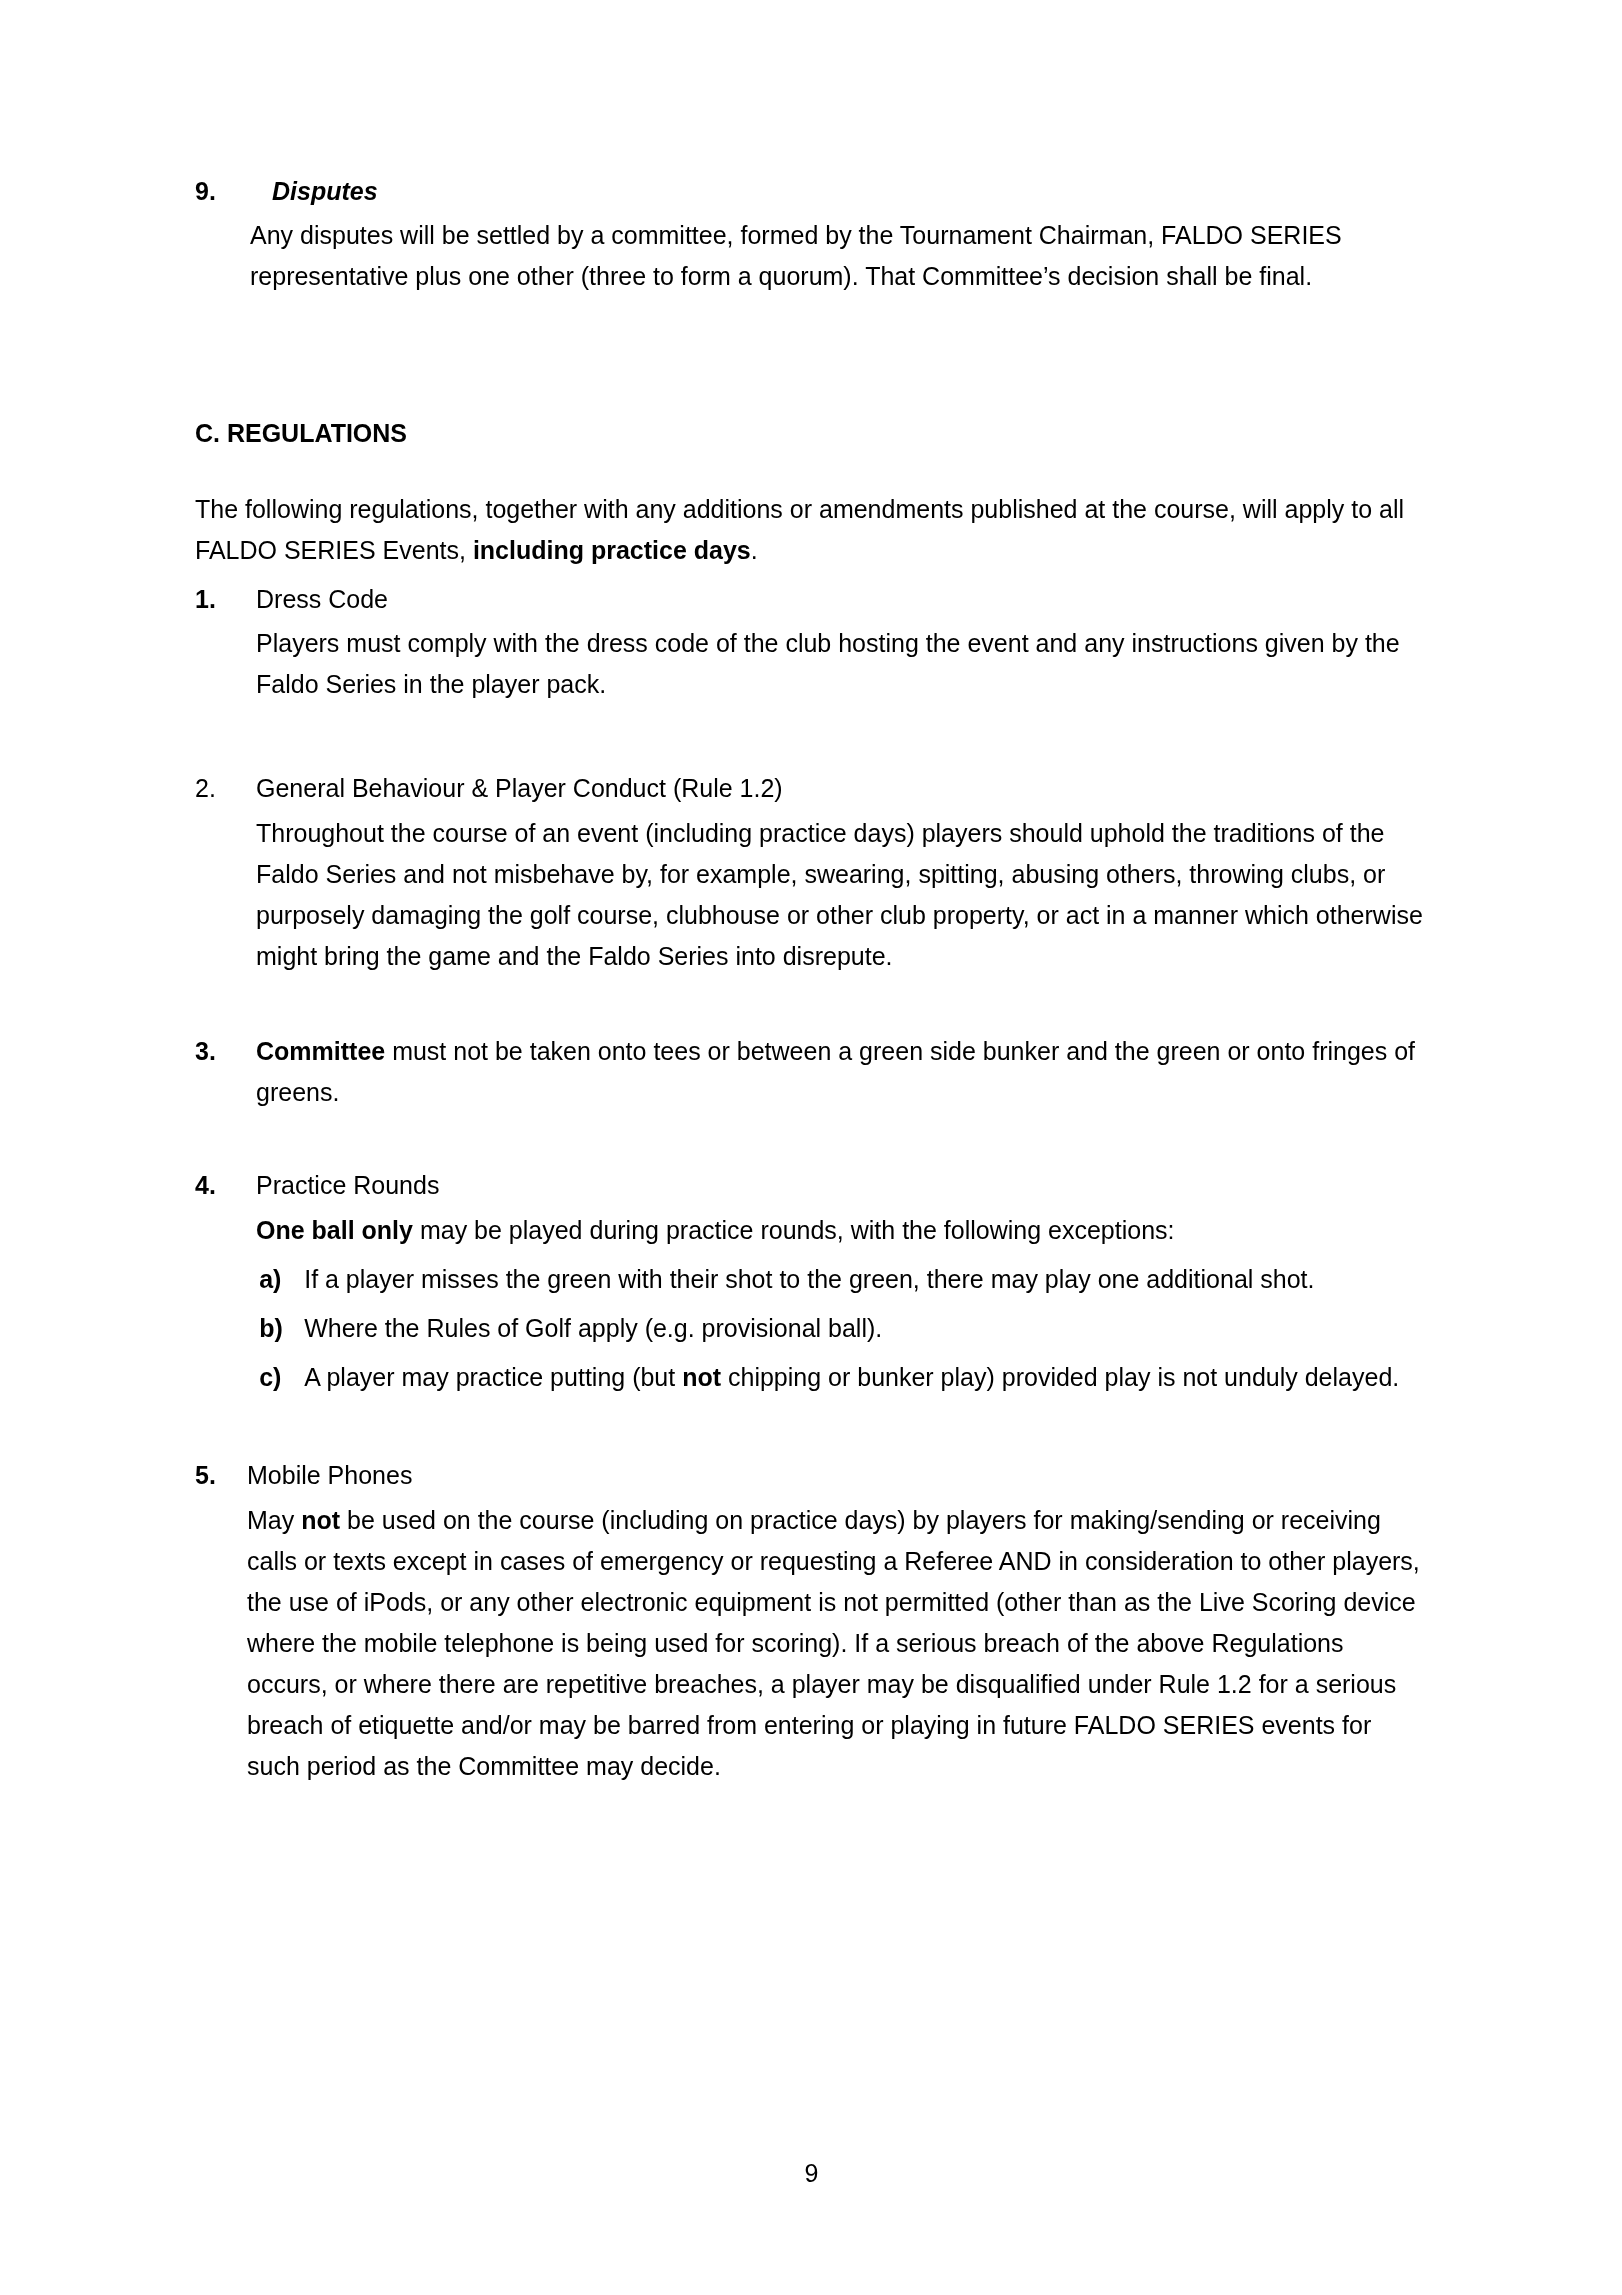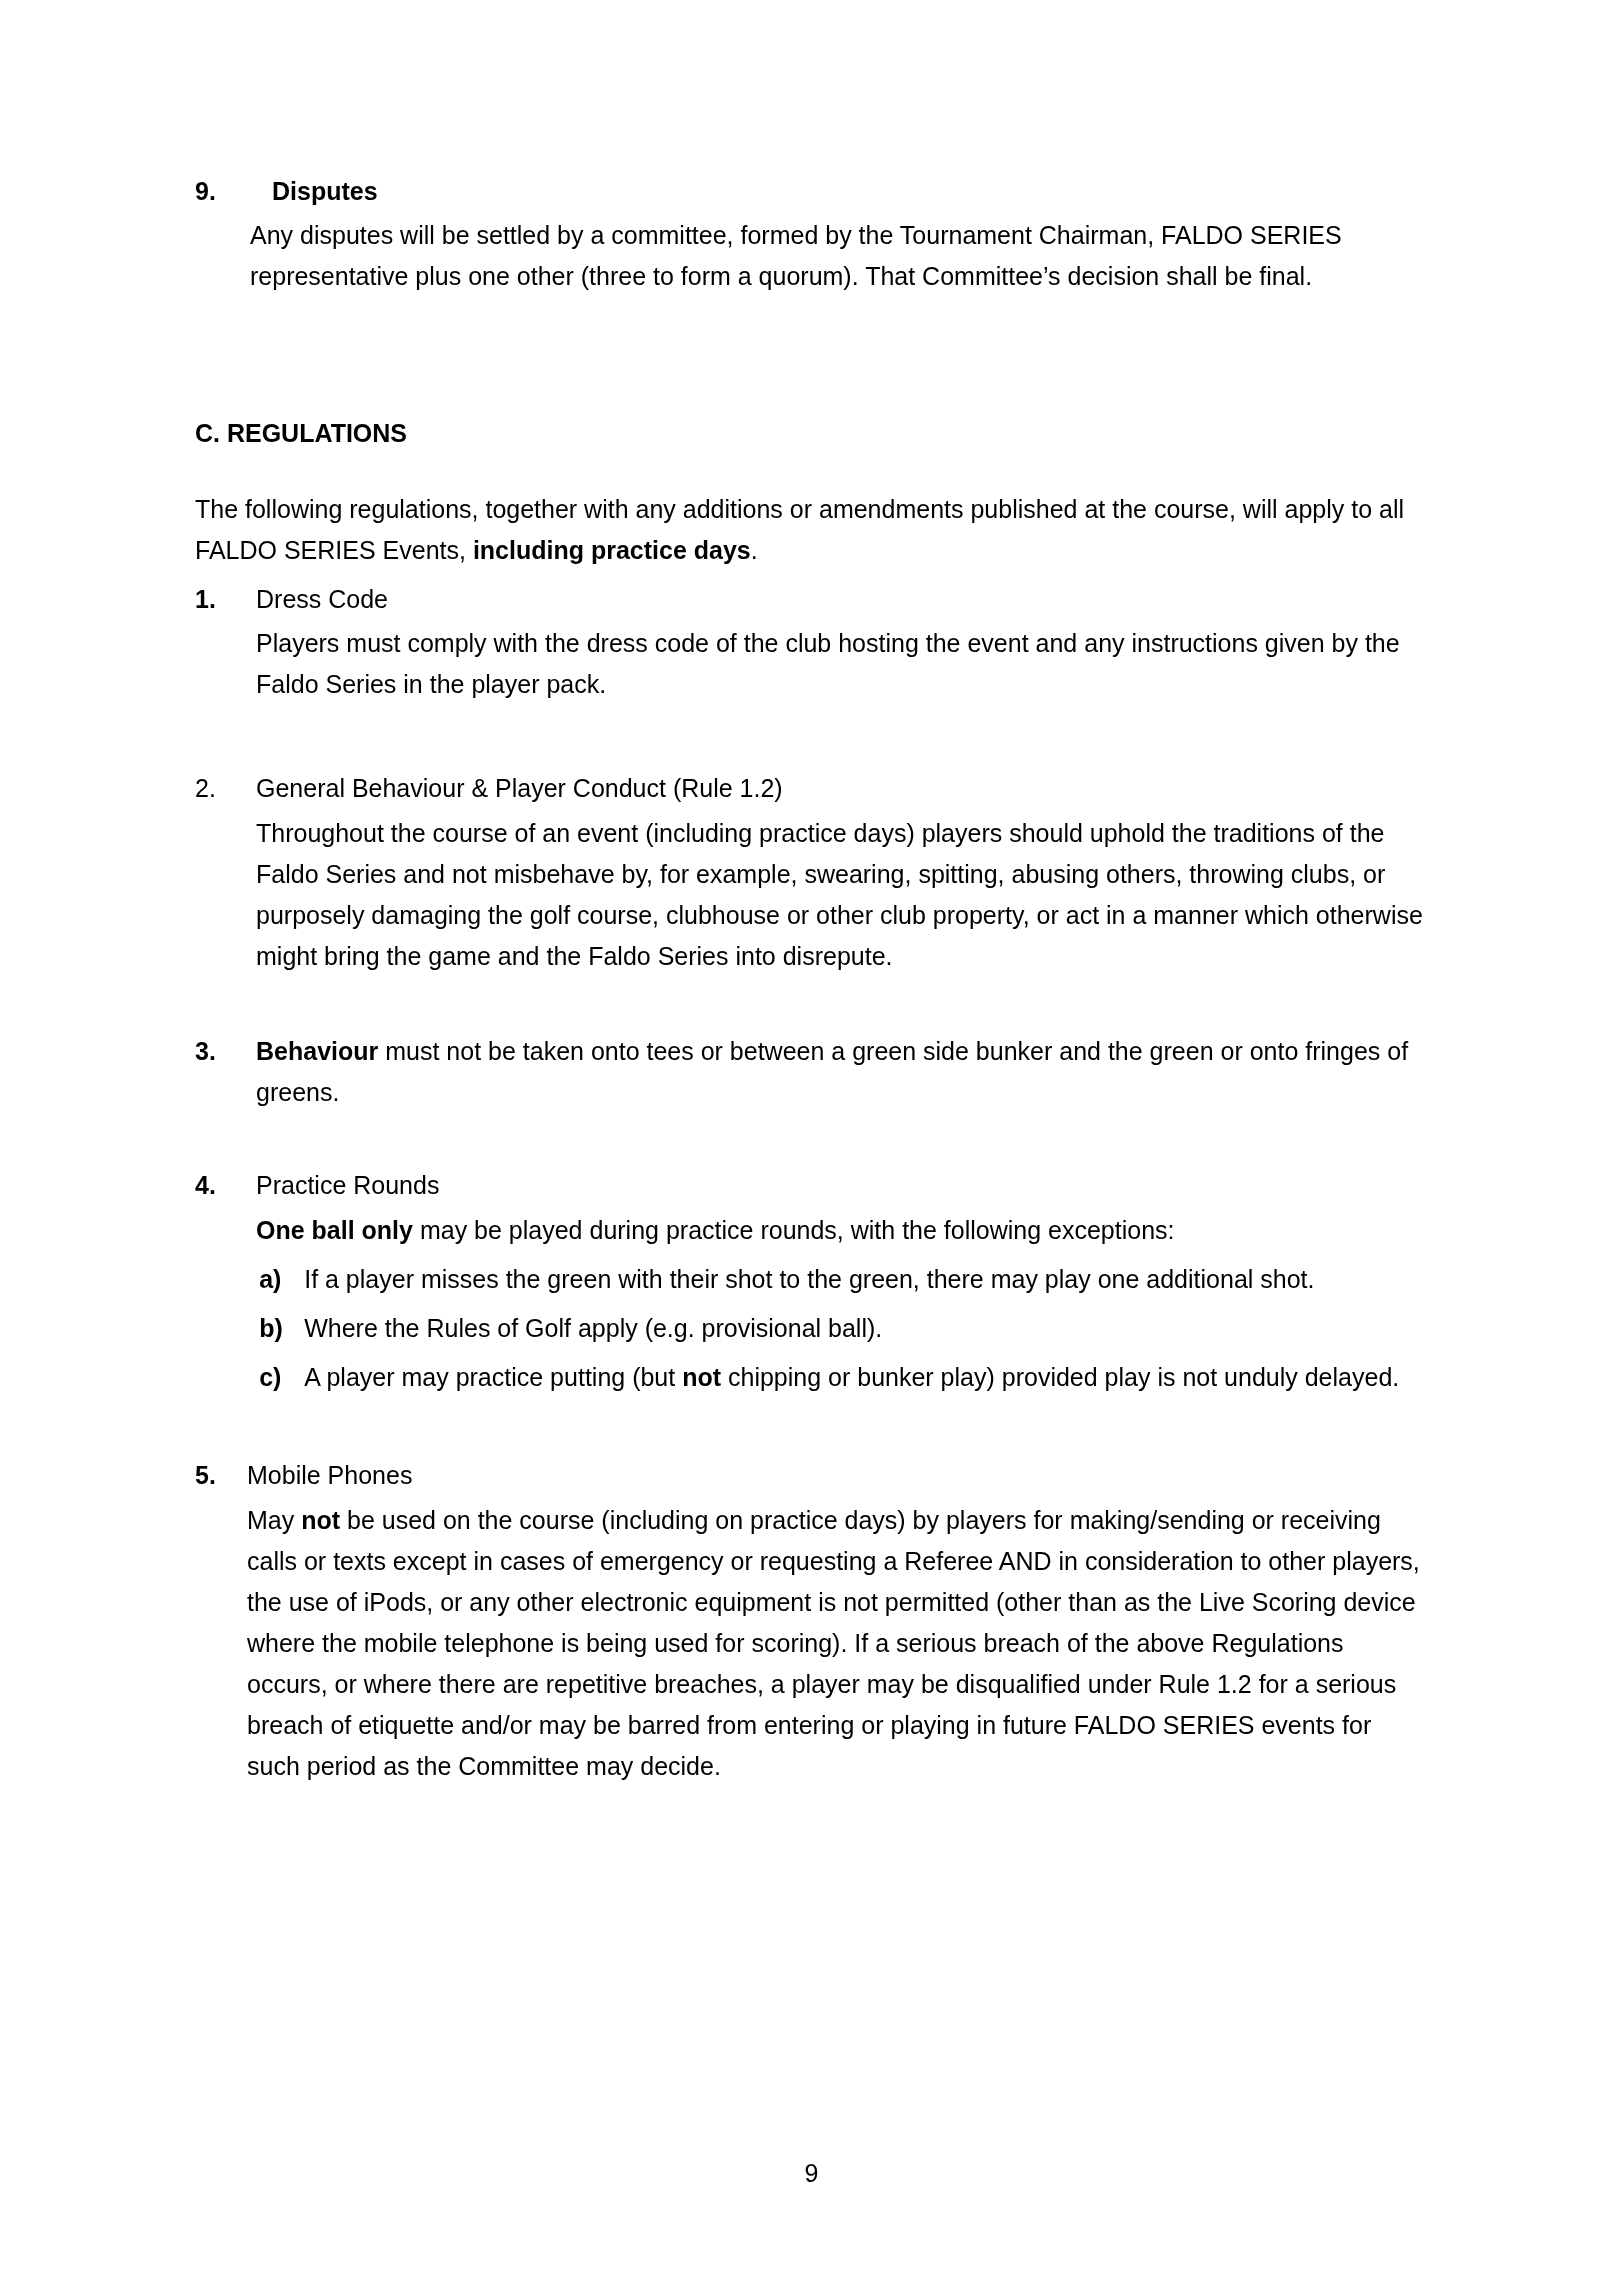--- a/index.html
+++ b/index.html
@@ -14,21 +14,21 @@
     line-height: 41px;
     color: #000000;
     box-sizing: border-box;
     padding: 171px 187px 0 195px;
   }
   p, h1, h2 { margin: 0; padding: 0; font-size: 25px; line-height: 41px; }
   b { font-weight: bold; }
 
   
   .sec9-heading .sec9-num { display: inline-block; width: 77px; font-weight: bold; }
-  .sec9-heading .sec9-title { font-weight: bold; }
+  .sec9-heading .sec9-title { font-weight: bold; font-style: italic; }
   .sec9-body { margin: 3.2px 0 0 55px; width: 1136px; }
 
   
   .regulations-heading { margin-top: 116px; font-weight: bold; }
 
   
   .intro { margin-top: 35px; width: 1233px; }
 
   
   .item { display: flex; align-items: flex-start; }
@@ -91,21 +91,21 @@
     <span class="num regular">2.</span>
     <div class="content">
       <div class="item-title">General Behaviour &amp; Player Conduct (Rule 1.2)</div>
       <p class="item-para">Throughout the course of an event (including practice days) players should uphold the traditions of the Faldo Series and not misbehave by, for example, swearing, spitting, abusing others, throwing clubs, or purposely damaging the golf course, clubhouse or other club property, or act in a manner which otherwise might bring the game and the Faldo Series into disrepute.</p>
     </div>
   </div>
 
   <div class="item item-3">
     <span class="num">3.</span>
     <div class="content">
-      <p><b>Behaviour</b><span> must not be taken onto tees or between a green side bunker and the green or onto fringes of greens.</span></p>
+      <p><b>Committee</b><span> must not be taken onto tees or between a green side bunker and the green or onto fringes of greens.</span></p>
     </div>
   </div>
 
   <div class="item item-4">
     <span class="num">4.</span>
     <div class="content">
       <div class="item-title">Practice Rounds</div>
       <p class="item-para"><b>One ball only</b><span> may be played during practice rounds, with the following exceptions:</span></p>
       <div class="sublist">
         <div class="subitem">

